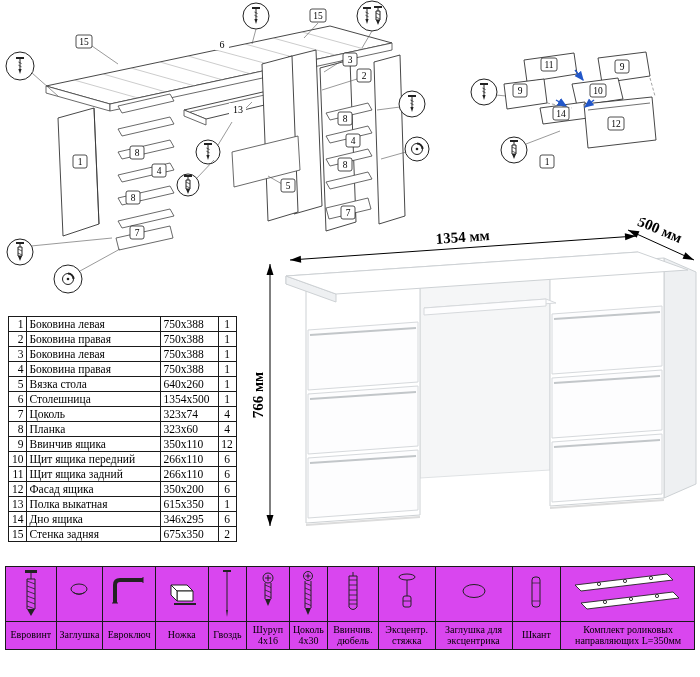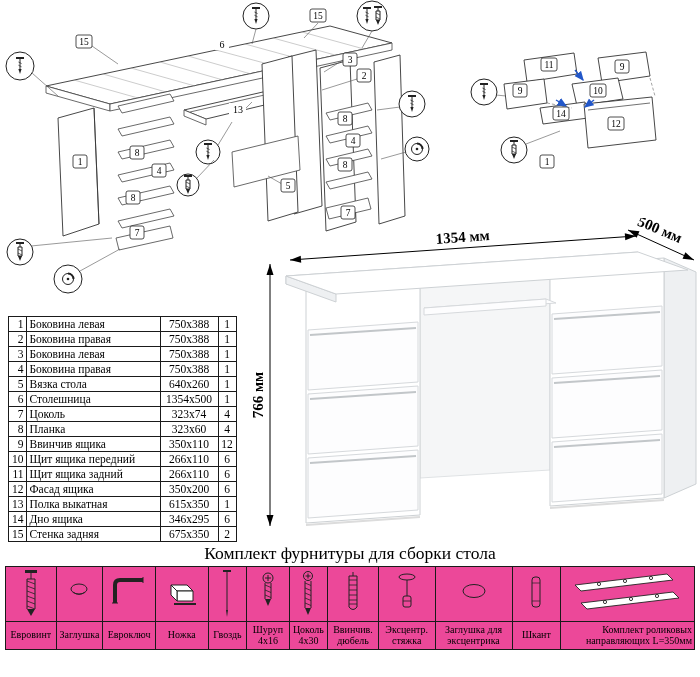--- a/index.html
+++ b/index.html
@@ -20,43 +20,43 @@
   .plain{font-size:10px;text-anchor:middle;fill:#000}
   .callout{fill:#fff;stroke:#222;stroke-width:1}
   .blue{stroke:#2257c9;stroke-width:1.4;fill:none}
 
   
   .parts{position:absolute;left:8px;top:316px;border-collapse:collapse;background:#fff}
   .parts td{border:1px solid #1a1a1a;font-size:11.5px;line-height:13px;height:15px;padding:0 3px;white-space:nowrap}
   .parts .c-num{width:17px;text-align:right;padding-right:2px}
   .parts .c-name{width:134px}
   .parts .c-name.ctr{}
-  .parts .c-size{width:58px;text-align:center}
+  .parts .c-size{width:58px;text-align:left}
   .parts .c-qty{width:18px;text-align:center;padding:0 1px}
 
   
   #desk{position:absolute;left:250px;top:218px}
   .dt{fill:#fff;stroke:#cdd1d4;stroke-width:1}
   .ds{fill:#eef0f2;stroke:#cdd1d4;stroke-width:1}
   .kb{fill:#f5f6f7;stroke:#dfe2e4;stroke-width:1}
   .dd{fill:#fdfdfe;stroke:#d6d9dc;stroke-width:1}
   .hd{stroke:#c2c6c9;stroke-width:2;fill:none}
   .dim{stroke:#000;stroke-width:1;fill:none}
   .dimh{fill:#000;stroke:none}
   .dimt{font-size:15px;font-weight:bold;text-anchor:middle;fill:#000}
   .shadow{stroke:#dcdcdc;stroke-width:2;fill:none}
 
   
   .hw-title{position:absolute;left:0;top:543px;width:700px;text-align:center;font-size:17.5px}
-  .hw{position:absolute;left:5px;top:566px;width:690px;border-collapse:collapse;table-layout:fixed;background:#ec4899}
+  .hw{position:absolute;left:5px;top:566px;width:690px;border-collapse:collapse;table-layout:fixed;background:#d946ef}
   .hw td{border:1px solid #1a1a1a;text-align:center;vertical-align:middle;overflow:hidden}
   .hw .ic{height:54px;padding:1px}
   .hw .ic svg{display:inline-block;vertical-align:middle}
   .hw .nm{height:28px;font-size:10px;line-height:1.08;padding:1px 2px}
-  .hw .nm.left{text-align:right;padding-left:3px}
+  .hw .nm.left{text-align:center;padding-left:3px}
   .hw .qt{height:20px;font-size:13.5px}
 </style>
 </head>
 <body>
 
 <div class="sheet">
 
   <svg id="exploded" width="700" height="312" viewBox="0 0 700 312">
     <defs>
       <g id="g-screw" stroke="#222" fill="none">
@@ -425,21 +425,20 @@
       <path class="dimh" d="M0,0 L11,-3.5 L11,3.5 Z" transform="translate(444,42) rotate(204)"></path>
       <text class="dimt" x="408" y="16" transform="rotate(23 408 16)">500 мм</text>
 
       <line class="dim" x1="20" y1="46" x2="20" y2="308"></line>
       <path class="dimh" d="M0,0 L11,-3.5 L11,3.5 Z" transform="translate(20,46) rotate(90)"></path>
       <path class="dimh" d="M0,0 L11,-3.5 L11,3.5 Z" transform="translate(20,308) rotate(-90)"></path>
       <text class="dimt" x="13" y="177" transform="rotate(-90 13 177)">766 мм</text>
     </g>
   </svg>
 
-  <div class="hw-title">Комплект фурнитуры для сборки стола</div>
 
   <table class="hw">
     <colgroup>
       <col style="width:50px">
         <col style="width:46px">
         <col style="width:52px">
         <col style="width:52px">
       <col style="width:38px">
         <col style="width:42px">
         <col style="width:38px">

